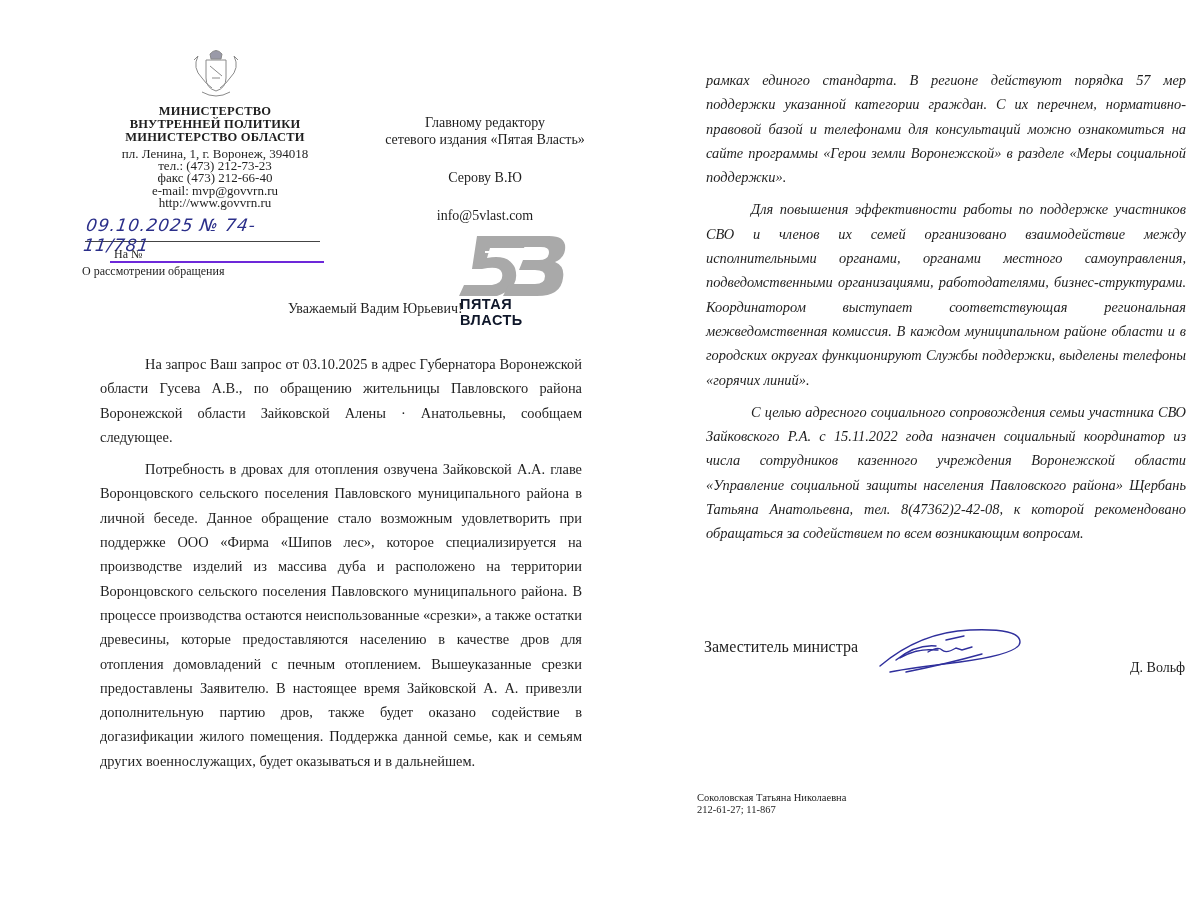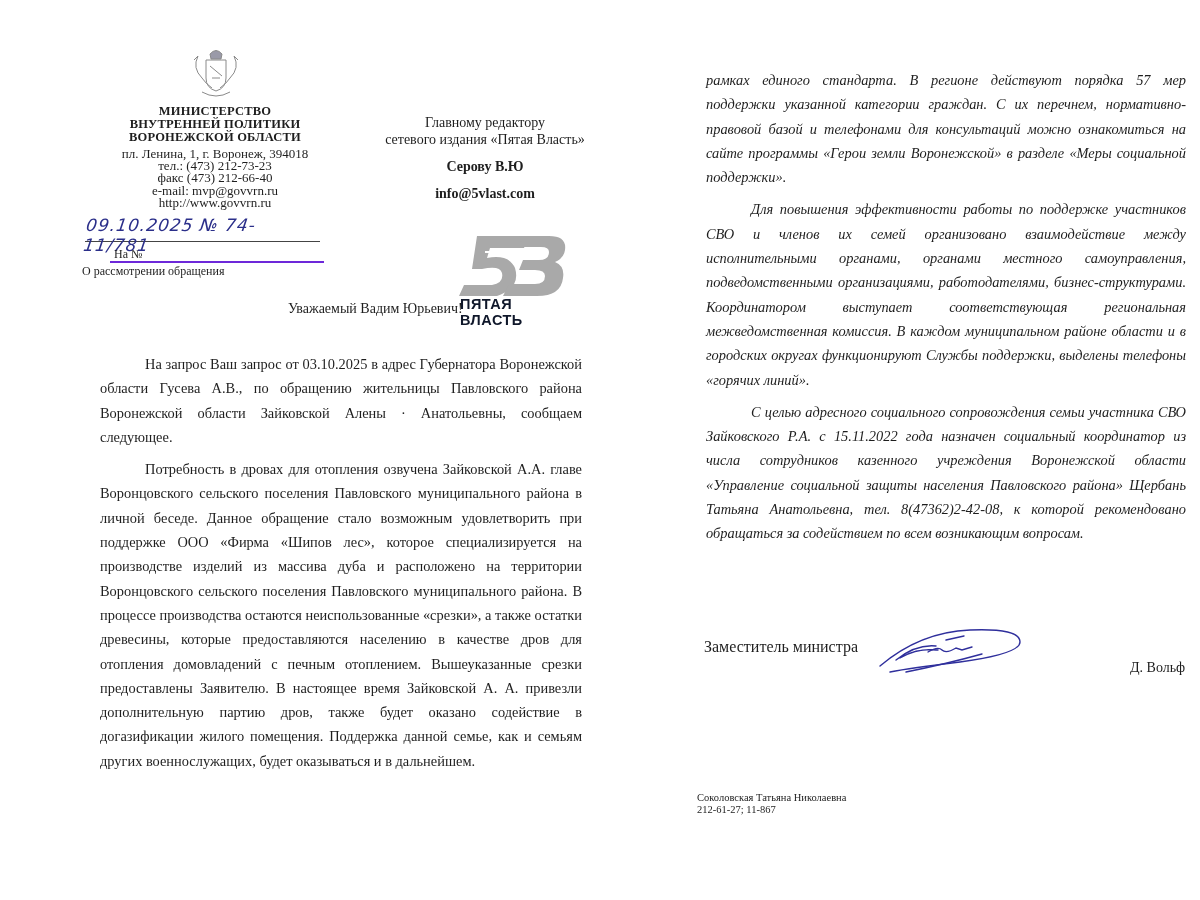--- a/index.html
+++ b/index.html
@@ -11,21 +11,21 @@
   .page-left { left: 0; width: 600px; }
   .page-right { left: 600px; width: 600px; }
 
   .crest { position: absolute; left: 190px; top: 36px; width: 52px; height: 56px; }
   .ministry-block { position: absolute; left: 120px; top: 95px; width: 190px; text-align: center; }
   .ministry-name { font-weight: bold; font-size: 12.5px; line-height: 13px; letter-spacing: 0.2px; }
   .ministry-contacts { font-size: 13px; line-height: 12.2px; margin-top: 4px; }
 
   .addressee { position: absolute; left: 360px; top: 104px; width: 250px; text-align: center; font-size: 14px; }
   .addressee div { line-height: 17px; }
-  .addressee .gap { margin-top: 10px; font-weight: bold; }
+  .addressee .gap { margin-top: 21px; }
 
   .reg-line { position: absolute; left: 85px; top: 205px; width: 235px; height: 26px; border-bottom: 1px solid #444; }
   .reg-hand {
     position: absolute; left: 0; top: 0; font-family: "DejaVu Sans", sans-serif; font-style: italic;
     font-size: 17px; color: #2b2f8a; letter-spacing: 1px; transform: skewX(-8deg);
   }
   .ref-line { position: absolute; left: 110px; top: 238px; width: 210px; border-bottom: 2px solid #6d28d9; font-size: 12px; line-height: 13px; padding-left: 4px; }
   .subject { position: absolute; left: 82px; top: 254px; font-size: 12px; }
 
   .logo { position: absolute; left: 455px; top: 224px; width: 120px; }
@@ -63,21 +63,21 @@
       <path d="M8 10 q-6 12 4 22 q4 6 10 10"></path>
       <path d="M44 10 q6 12 -4 22 q-4 6 -10 10"></path>
       <path d="M12 46 q14 8 28 0"></path>
       <path d="M4 14 l4 -4 M48 14 l-4 -4"></path>
     </g>
   </svg>
 
   <div class="ministry-block">
     <div class="ministry-name">МИНИСТЕРСТВО</div>
     <div class="ministry-name">ВНУТРЕННЕЙ ПОЛИТИКИ</div>
-    <div class="ministry-name">ВОРОНЕЖСКОЙ ОБЛАСТИ</div>
+    <div class="ministry-name">МИНИСТЕРСТВО ОБЛАСТИ</div>
     <div class="ministry-contacts">
       <div>пл. Ленина, 1, г. Воронеж, 394018</div>
       <div>тел.: (473) 212-73-23</div>
       <div>факс (473) 212-66-40</div>
       <div>e-mail: mvp@govvrn.ru</div>
       <div>http://www.govvrn.ru</div>
     </div>
   </div>
 
   <div class="addressee">

